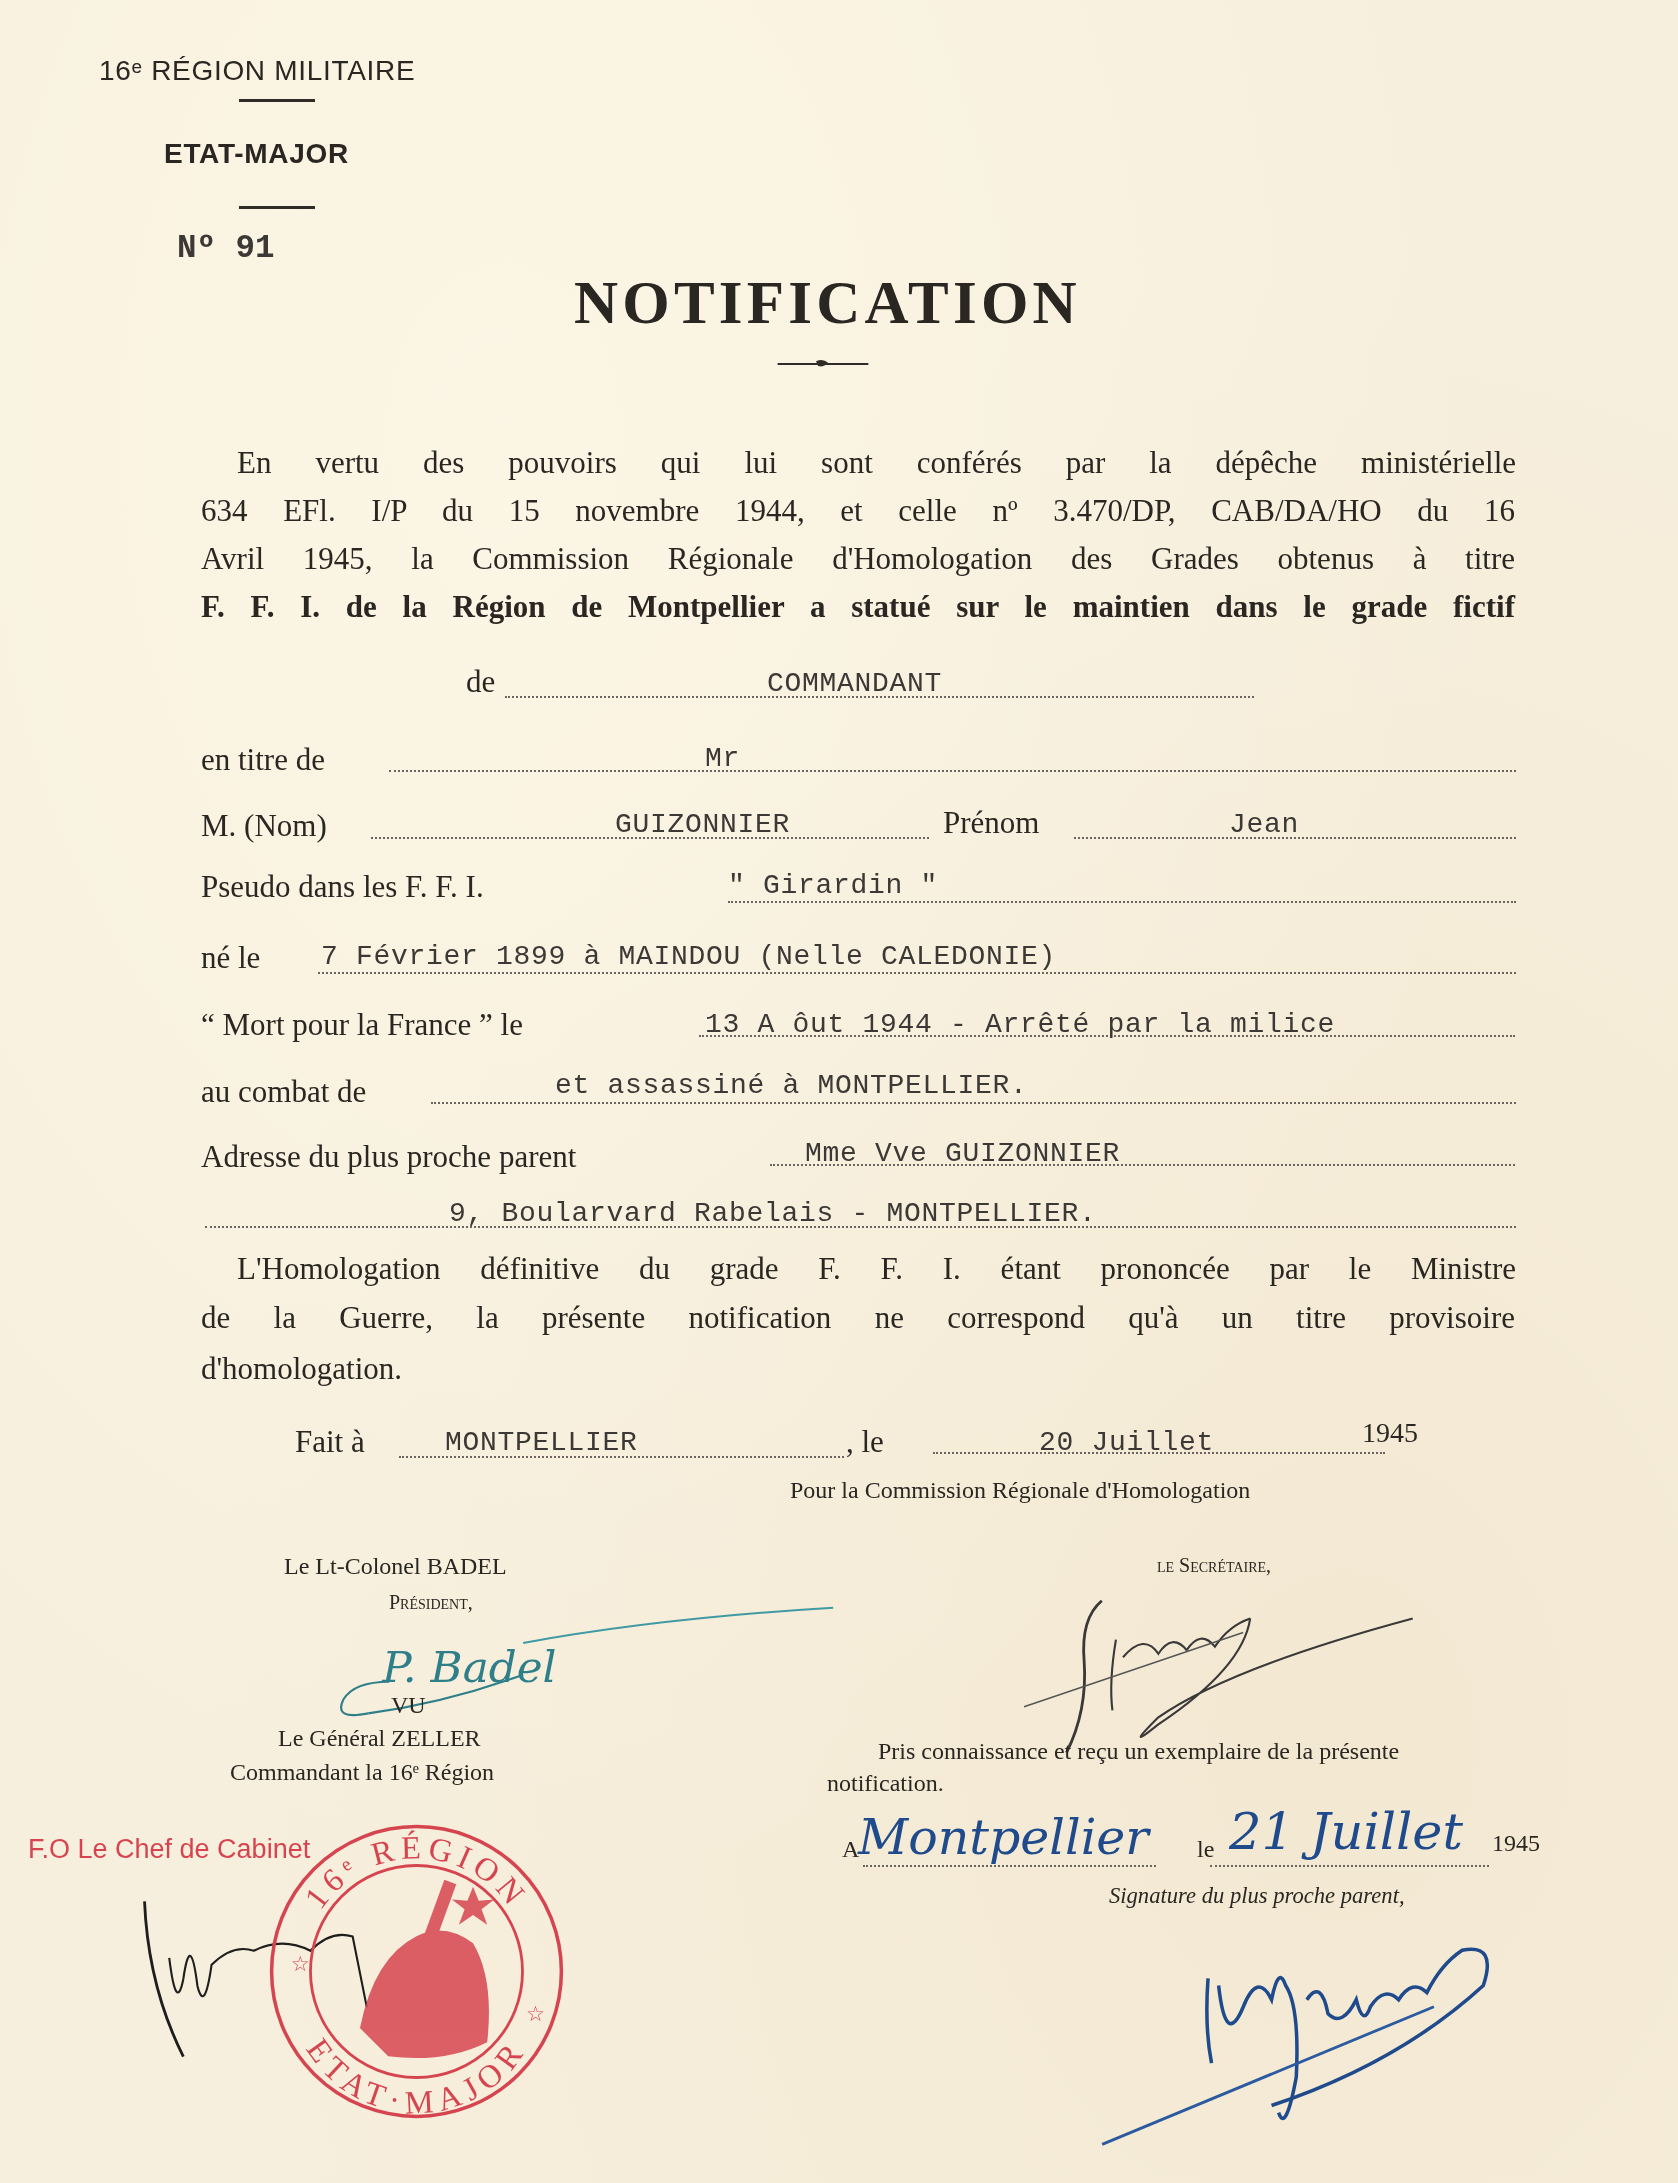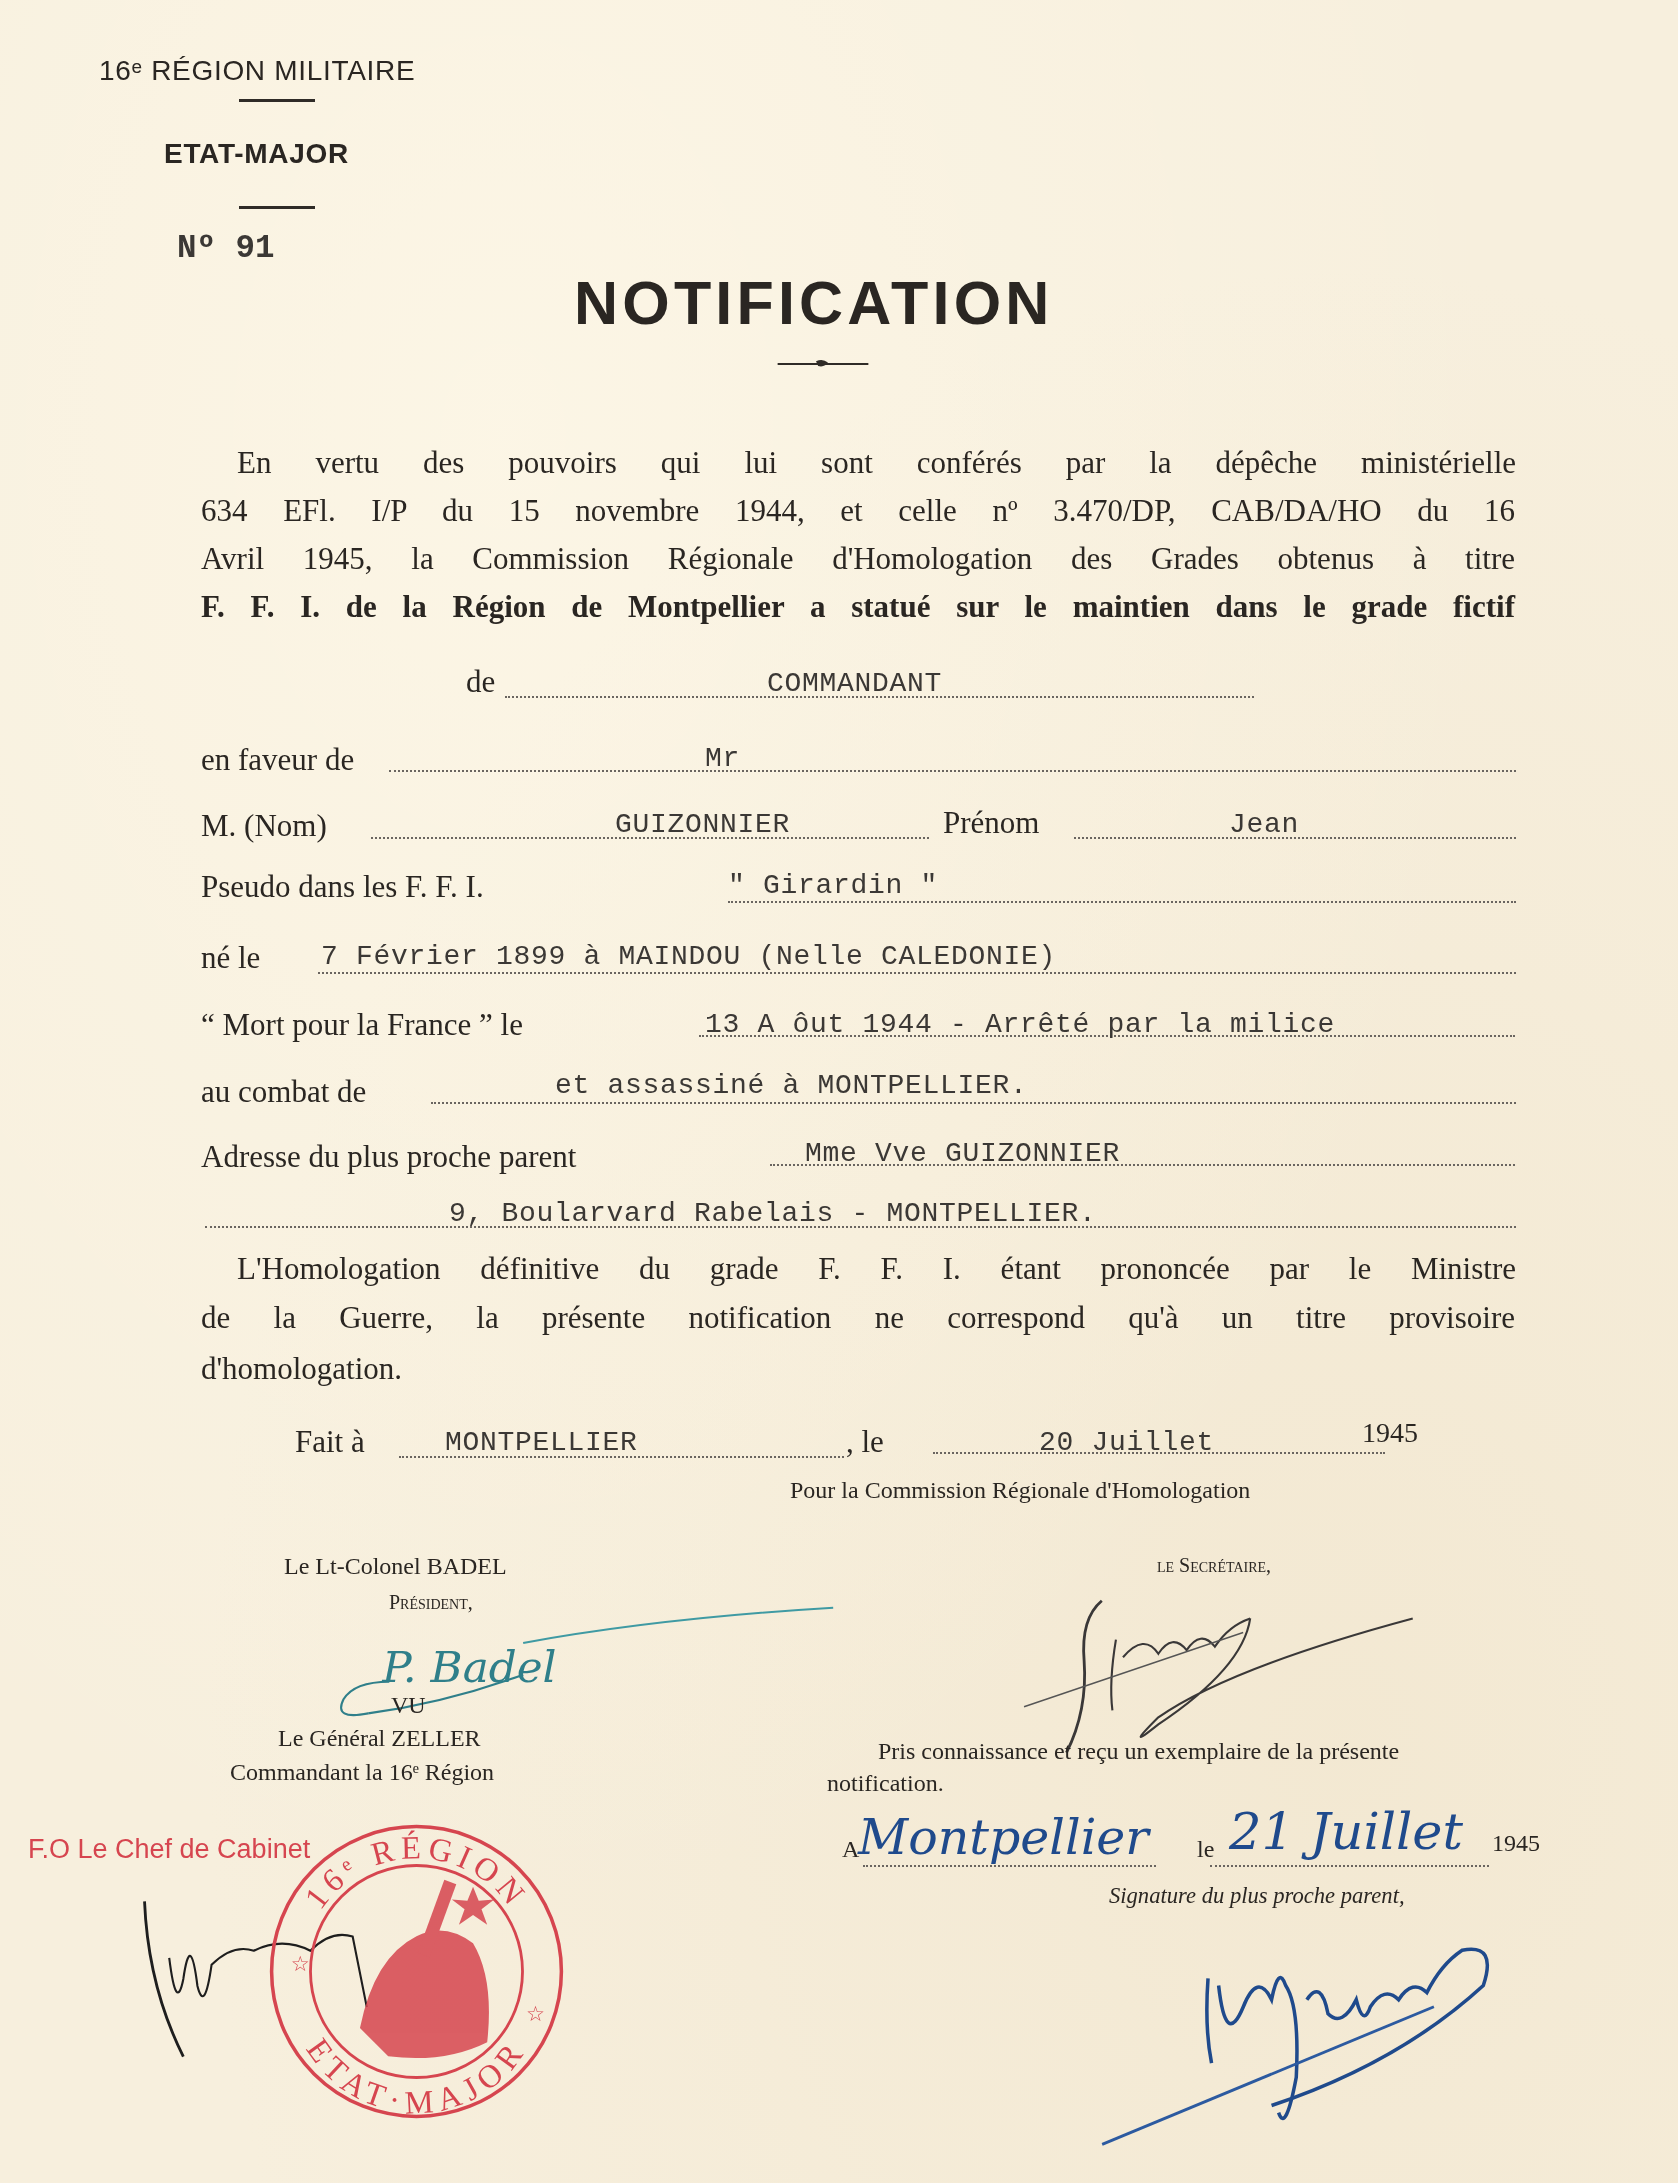--- a/index.html
+++ b/index.html
@@ -13,21 +13,21 @@
     color:#2a2622;
   }
   .abs { position:absolute; white-space:nowrap; }
   .sans { font-family:"Liberation Sans", "DejaVu Sans", sans-serif; }
   .mono { font-family:"Liberation Mono", "DejaVu Sans Mono", monospace; color:#3b3835; }
   .hdr1 { left:99px; top:55px; font-size:28px; letter-spacing:0.7px; }
   .hdr-rule { position:absolute; height:2.8px; background:#2f2b27; }
   .hdr2 { left:164px; top:138px; font-size:28px; font-weight:bold; letter-spacing:0.7px; }
   .numero { left:177px; top:230px; font-size:32.5px; font-weight:bold; }
   .title { left:574px; top:268px; font-size:61px; font-weight:bold; letter-spacing:4.2px;
-           font-family:Liberation Sans, sans-serif; color:#2a2622; }
+           font-family:Liberation Serif, serif; color:#2a2622; }
   .title-orn { left:777px; top:362px; width:92px; height:4.2px; }
   .para-line { position:absolute; left:201px; width:1314px; text-align:justify; text-align-last:justify; font-size:31px; }
   .para-line.first { left:237px; width:1279px; }
   .para-line.last { text-align-last:left; }
   .row { position:absolute; font-size:31px; }
   .dots { position:absolute; border-bottom:2.1px dotted #6a6560; height:0; }
   .typed { position:absolute; font-size:28px; letter-spacing:0.7px; }
   .smcaps { font-variant:small-caps; }
   svg { position:absolute; overflow:visible; }
   .red { color:#d6454f; }
@@ -49,21 +49,21 @@
 
 <div class="para-line first" style="top:445px;">En vertu des pouvoirs qui lui sont conférés par la dépêche ministérielle</div>
 <div class="para-line" style="top:493px;">634 EFl. I/P du 15 novembre 1944, et celle nº 3.470/DP, CAB/DA/HO du 16</div>
 <div class="para-line" style="top:541px;">Avril 1945, la Commission Régionale d'Homologation des Grades obtenus à titre</div>
 <div class="para-line" style="top:589px;font-weight:bold;">F. F. I. de la Région de Montpellier a statué sur le maintien dans le grade fictif</div>
 
 <div class="row" style="left:466px; top:664px;">de</div>
 <div class="dots" style="left:505px; top:696px; width:749px;"></div>
 <div class="typed mono" style="left:767px; top:668px;">COMMANDANT</div>
 
-<div class="row" style="left:201px; top:742px;">en faveur de</div>
+<div class="row" style="left:201px; top:742px;">en titre de</div>
 <div class="dots" style="left:389px; top:770px; width:1127px;"></div>
 <div class="typed mono" style="left:705px; top:743px;">Mr</div>
 
 <div class="row" style="left:201px; top:808px;">M. (Nom)</div>
 <div class="dots" style="left:371px; top:837px; width:558px;"></div>
 <div class="typed mono" style="left:615px; top:809px;">GUIZONNIER</div>
 <div class="row" style="left:943px; top:805px;">Prénom</div>
 <div class="dots" style="left:1074px; top:837px; width:442px;"></div>
 <div class="typed mono" style="left:1229px; top:809px;">Jean</div>
 

